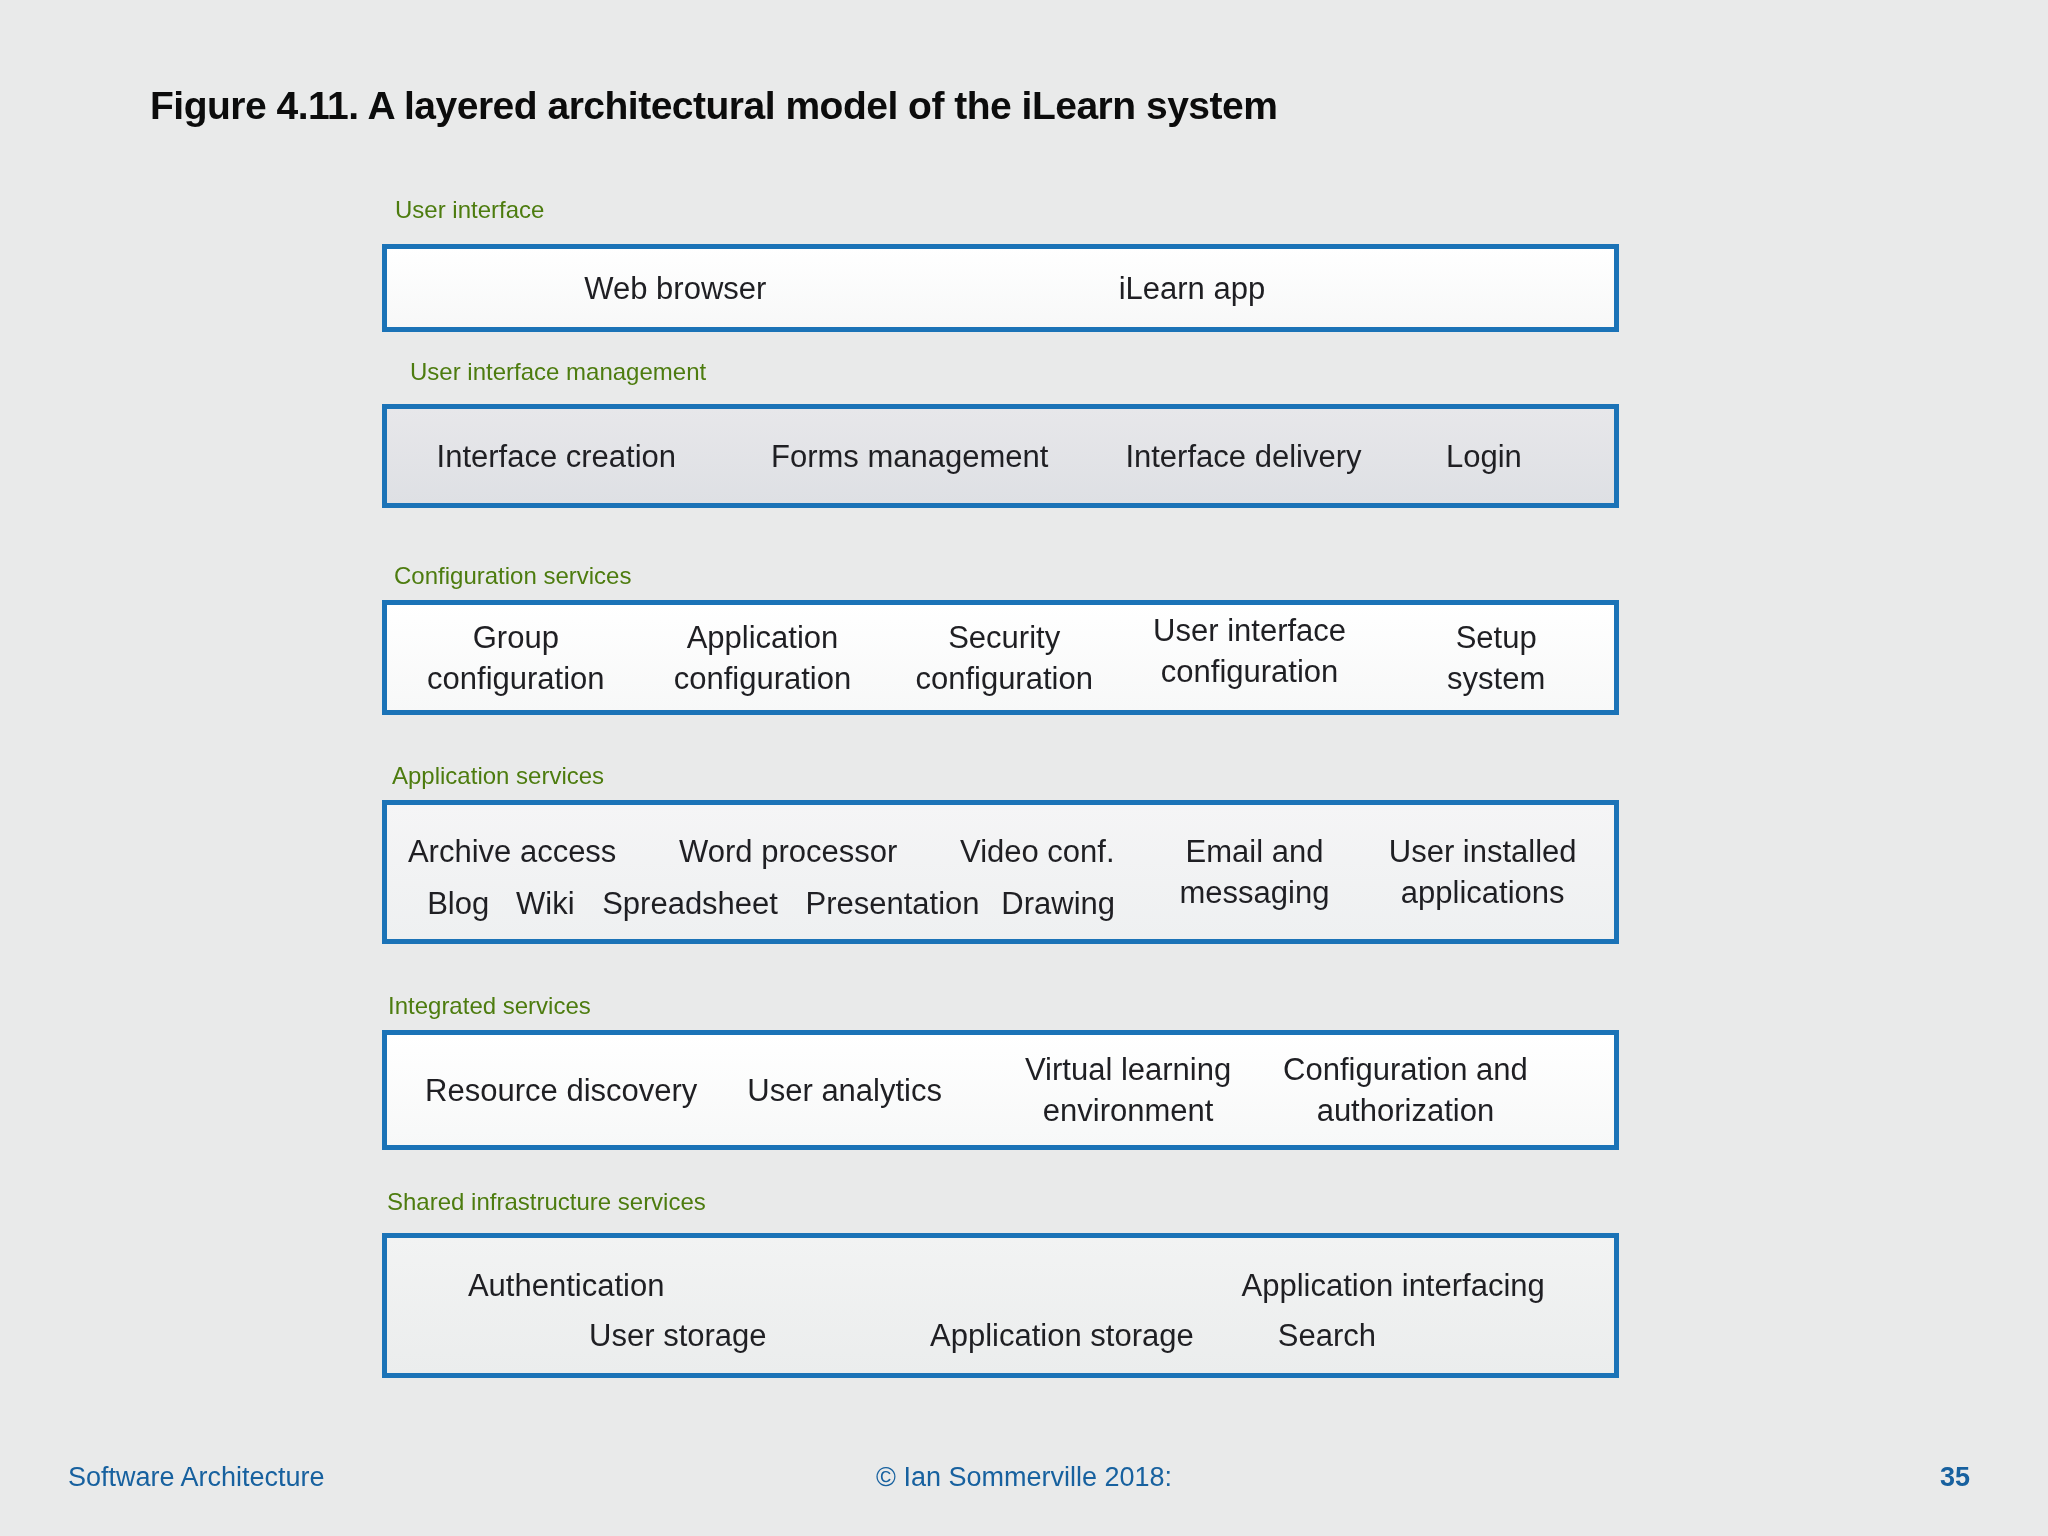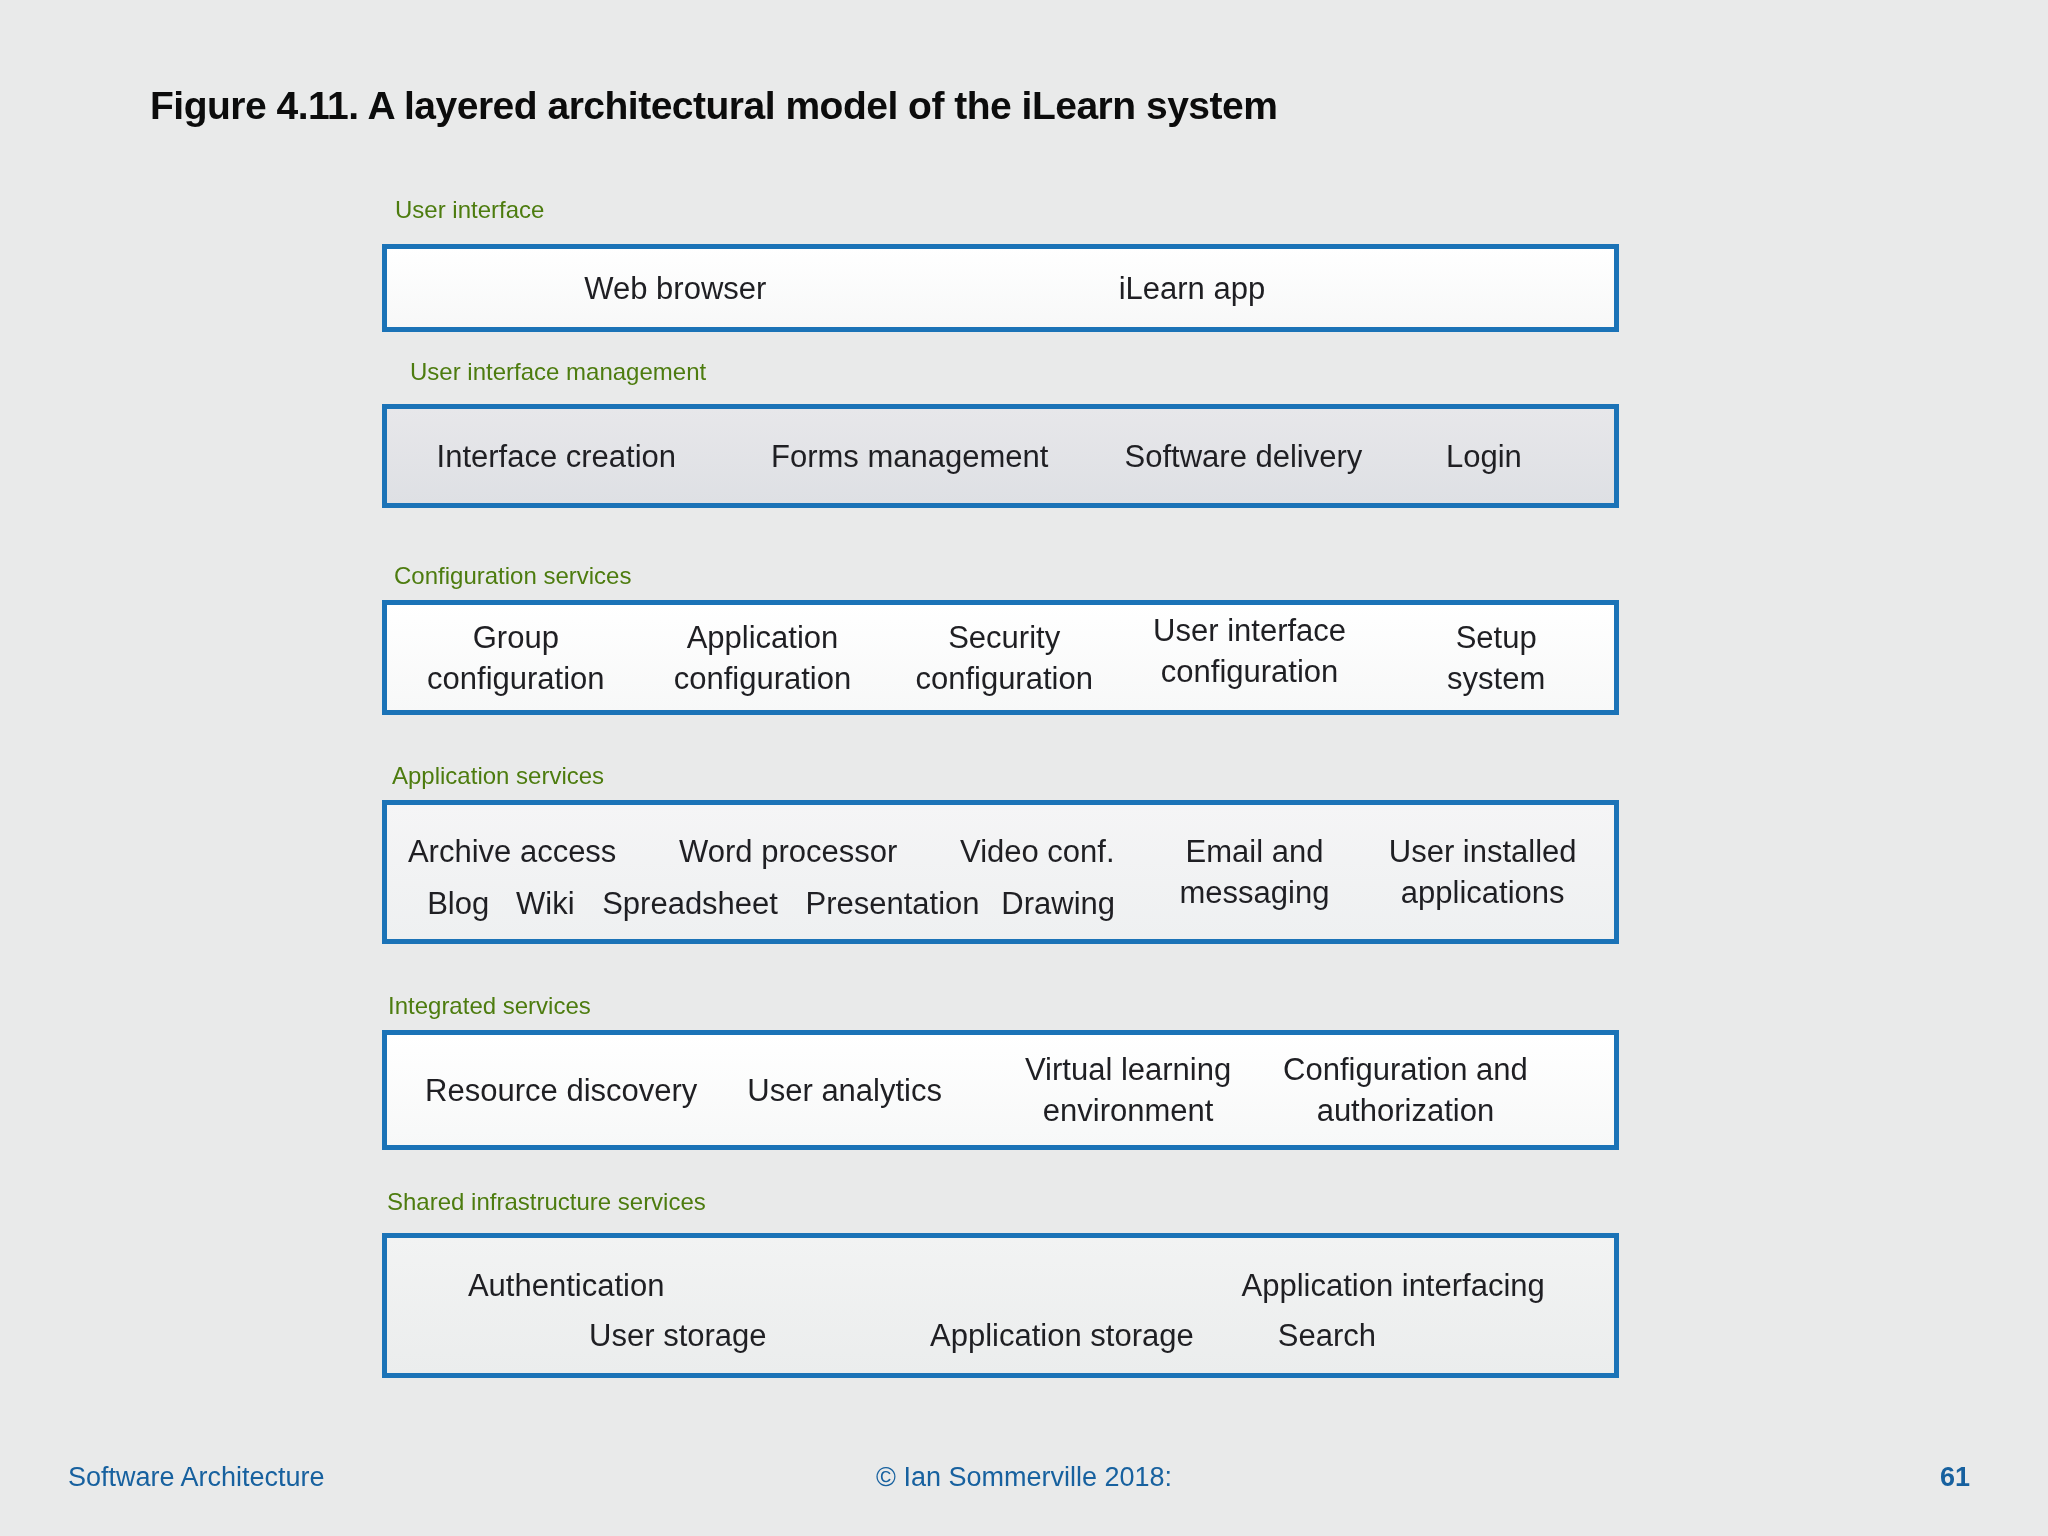--- a/index.html
+++ b/index.html
@@ -51,21 +51,21 @@
 <div class="layer-label" style="left:395px;top:196px;">User interface</div>
 <div class="service-box fill-white" style="top:244px;height:88px;">
   <span class="item" style="left:23.5%;">Web browser</span>
   <span class="item" style="left:65.6%;">iLearn app</span>
 </div>
 
 <div class="layer-label" style="left:410px;top:358px;">User interface management</div>
 <div class="service-box fill-gray" style="top:404px;height:104px;">
   <span class="item" style="left:13.8%;">Interface creation</span>
   <span class="item" style="left:42.6%;">Forms management</span>
-  <span class="item" style="left:69.8%;">Software delivery</span>
+  <span class="item" style="left:69.8%;">Interface delivery</span>
   <span class="item" style="left:89.4%;">Login</span>
 </div>
 
 <div class="layer-label" style="left:394px;top:562px;">Configuration services</div>
 <div class="service-box fill-white" style="top:600px;height:115px;">
   <span class="item wrap" style="left:10.5%;width:205px;">Group configuration</span>
   <span class="item wrap" style="left:30.6%;width:210px;">Application configuration</span>
   <span class="item wrap" style="left:50.3%;width:205px;">Security configuration</span>
   <span class="item wrap" style="left:70.3%;width:240px;transform:translate(-50%,calc(-50% - 7px));">User interface configuration</span>
   <span class="item wrap" style="left:90.4%;width:130px;">Setup system</span>
@@ -97,13 +97,13 @@
 <div class="service-box fill-lighter" style="top:1233px;height:145px;">
   <span class="item rowed" style="left:14.6%;top:27px;">Authentication</span>
   <span class="item rowed" style="left:82.0%;top:27px;">Application interfacing</span>
   <span class="item rowed" style="left:23.7%;top:77px;">User storage</span>
   <span class="item rowed" style="left:55.0%;top:77px;">Application storage</span>
   <span class="item rowed" style="left:76.6%;top:77px;">Search</span>
 </div>
 
 <div class="footer-text" style="left:68px;">Software Architecture</div>
 <div class="footer-text footer-center">© Ian Sommerville 2018:</div>
-<div class="footer-text footer-page">61</div>
+<div class="footer-text footer-page">35</div>
 
 </body></html>

